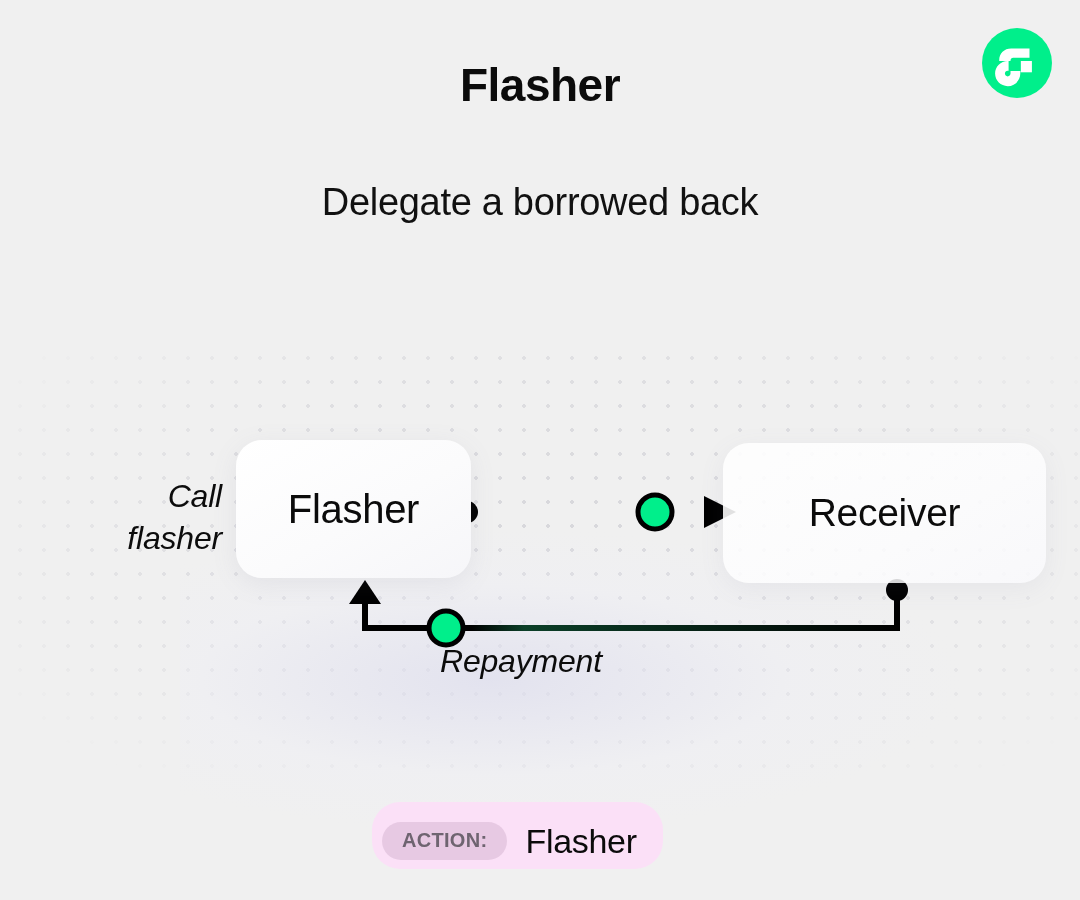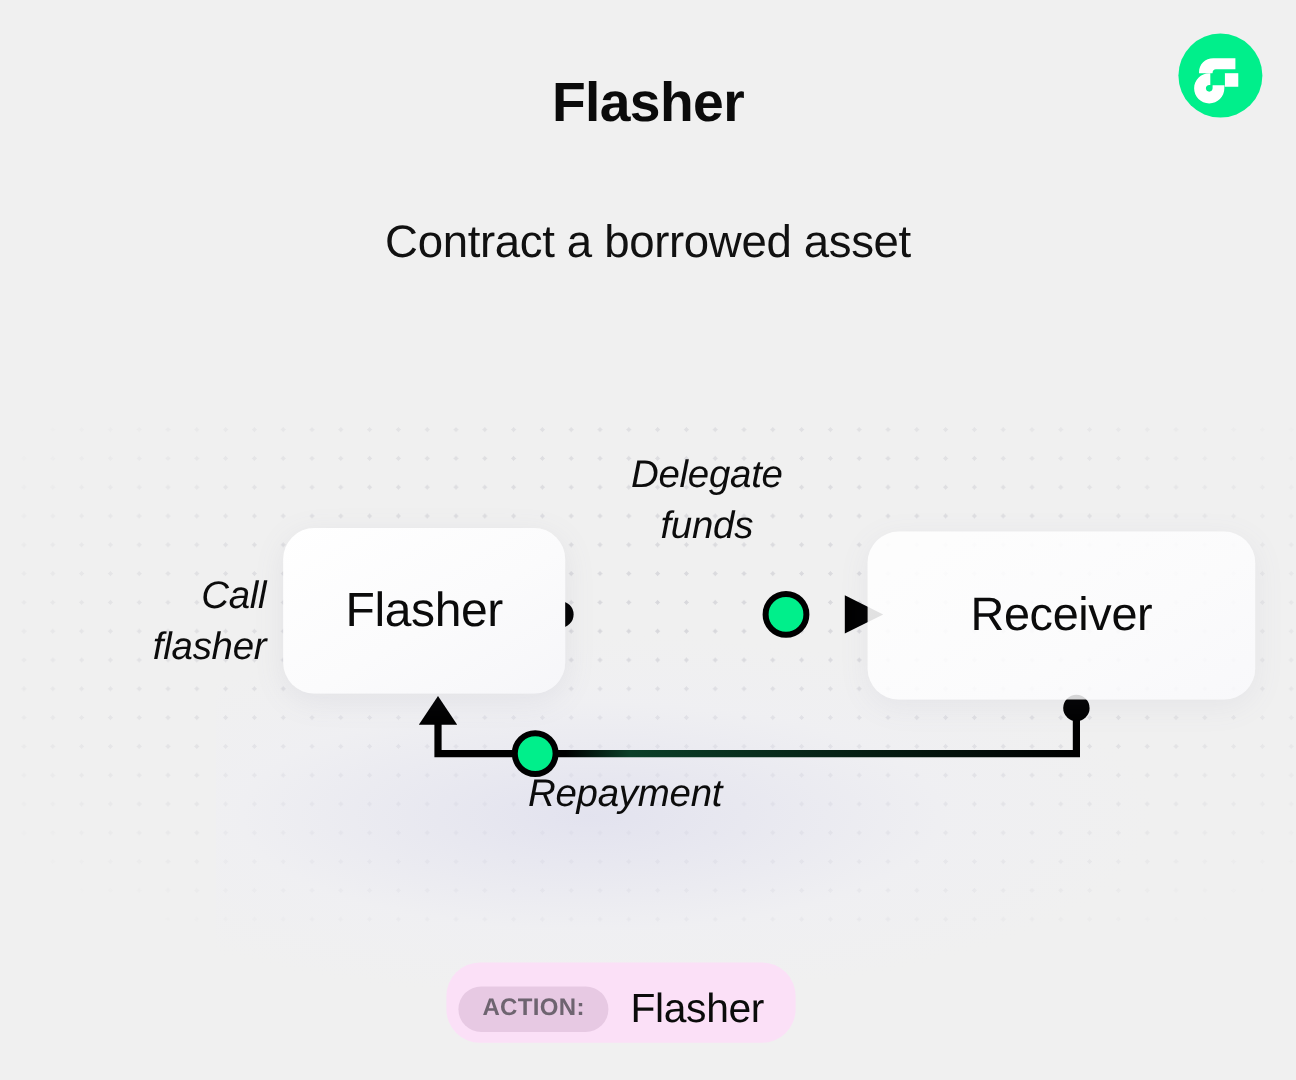--- a/index.html
+++ b/index.html
@@ -192,21 +192,21 @@
       <path d="M47.5 20.5 H29.2 C22.2 20.5 17.2 25.4 17.2 32.2 V33.0 H28.5 V32.6 C28.5 31.0 29.6 29.8 31.2 29.8 H47.5 Z" fill="#ffffff"></path>
       <rect x="38.6" y="33.0" width="11.3" height="11.3" fill="#ffffff"></rect>
       <rect x="28.5" y="33.0" width="10.1" height="10.1" fill="#00ef8b"></rect>
       <path d="M28.5 43.1 V45.6 C28.5 47.2 27.3 48.4 25.7 48.4 C24.1 48.4 22.9 47.2 22.9 45.6 C22.9 44.0 24.1 42.8 25.7 42.8 H26.6 V33.0 H25.7 C18.7 33.0 13.1 38.6 13.1 45.6 C13.1 52.6 18.7 58.2 25.7 58.2 C32.7 58.2 38.3 52.6 38.3 45.6 V43.1 Z" fill="#ffffff"></path>
     </svg>
   </div>
 
   <div class="title">Flasher</div>
 
   <div class="subtitle">
-    <span>Contract a borrowed asset</span>
+    <span>Delegate a borrowed back</span>
   </div>
 
   <div class="diagram">
     <div class="dotgrid"></div>
     <div class="glow"></div>
   </div>
 
   <svg class="edges" viewBox="0 0 1080 900">
     <defs>
       <linearGradient id="gdel" x1="0" y1="0" x2="1" y2="0">
@@ -239,22 +239,20 @@
   </div>
 
   <div class="node node-receiver">
     <span>
       <span>Receiver</span><br>
     </span>
   </div>
 
   <div class="elabel lbl-call">Call
 flasher</div>
-  <div class="elabel lbl-delegate">Delegate
-funds</div>
   <div class="elabel lbl-repay">Repayment</div>
 
   <div class="action-badge">
     <span class="action-chip">ACTION:</span>
     <span class="action-value">Flasher</span>
   </div>
 
 </div>
 
 </body></html>

